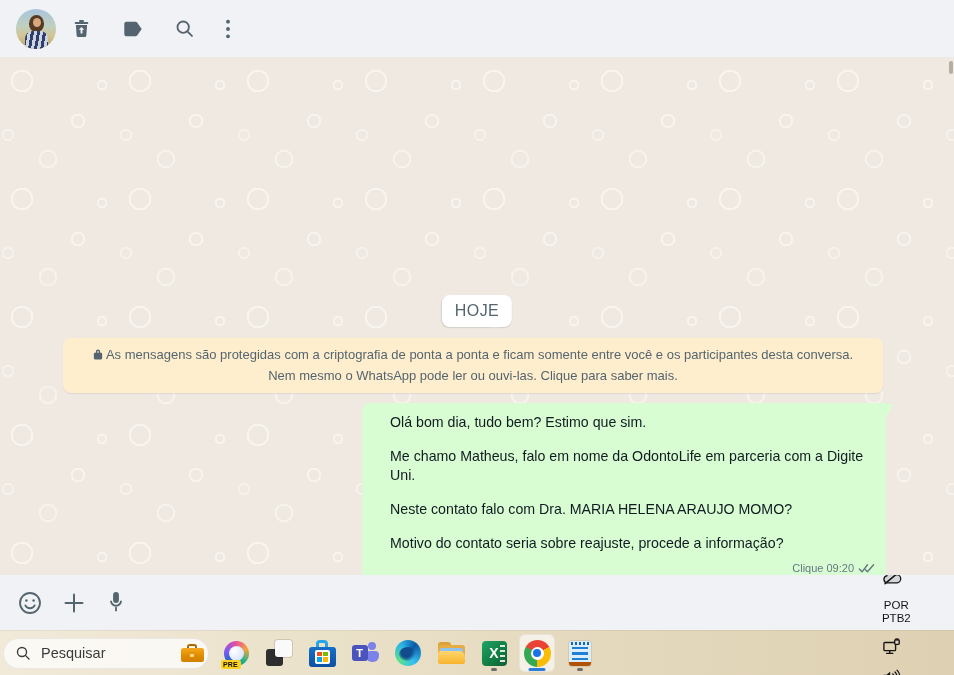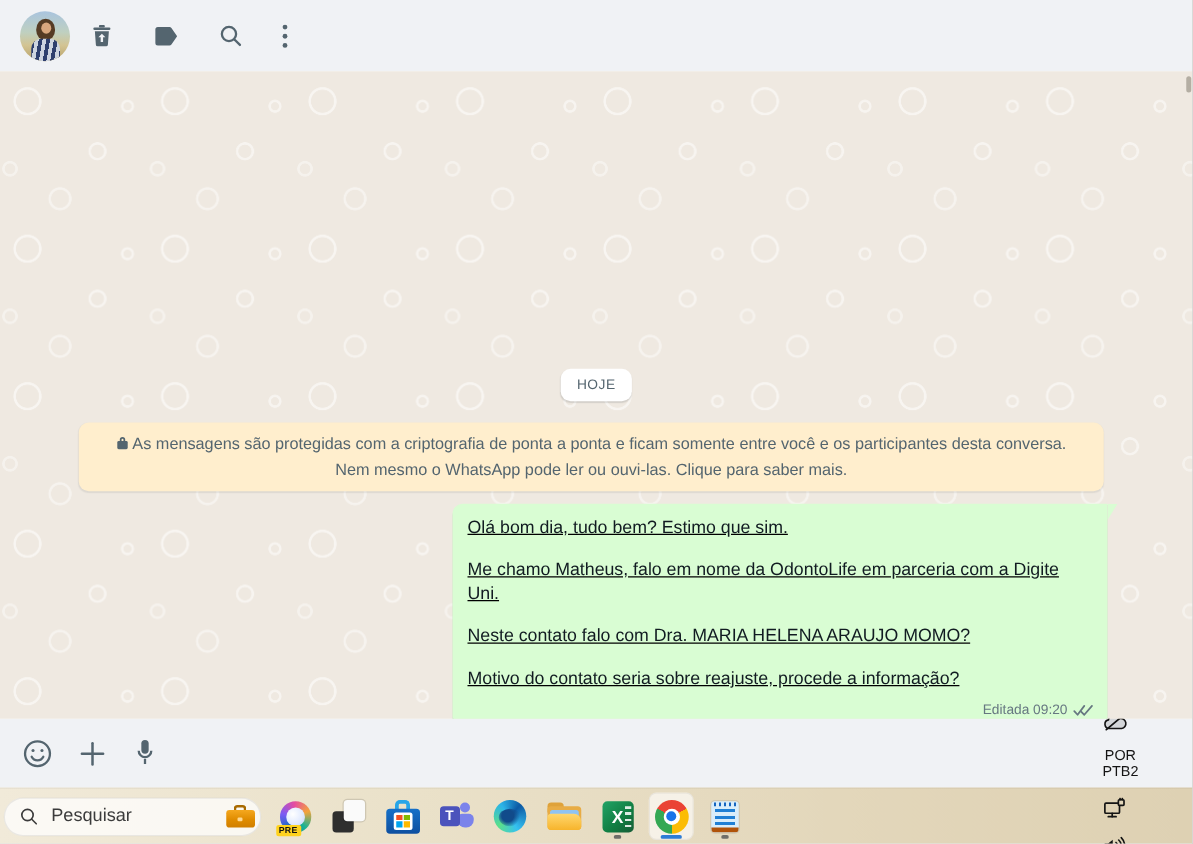--- a/index.html
+++ b/index.html
@@ -24,28 +24,28 @@
     background-image:
       radial-gradient(circle at 22px 24px, rgba(255,255,255,0) 9px, rgba(255,255,255,.55) 9.5px 11px, rgba(255,255,255,0) 11.5px),
       radial-gradient(circle at 78px 64px, rgba(255,255,255,0) 5px, rgba(255,255,255,.5) 5.5px 7px, rgba(255,255,255,0) 7.5px),
       radial-gradient(circle at 48px 102px, rgba(255,255,255,0) 7px, rgba(255,255,255,.45) 7.5px 9px, rgba(255,255,255,0) 9.5px),
       radial-gradient(circle at 102px 28px, rgba(255,255,255,0) 3px, rgba(255,255,255,.5) 3.5px 5px, rgba(255,255,255,0) 5.5px),
       radial-gradient(circle at 8px 78px, rgba(255,255,255,0) 4px, rgba(255,255,255,.4) 4.5px 6px, rgba(255,255,255,0) 6.5px);
     background-size:118px 118px; }
   .scroll-thumb { position:absolute; right:1px; top:4px; width:4px; height:13px; border-radius:2px; background:#b4aea3; cursor:pointer; }
 
   .date-badge { position:absolute; top:238px; left:50%; transform:translateX(-50%); background:#ffffff; color:#54656f;
-    font-size:11px; letter-spacing:.4px; padding:7px 13px; border-radius:8px; box-shadow:0 1px 1px rgba(11,20,26,.12); cursor:default; }
+    font-size:16px; letter-spacing:.4px; padding:7px 13px; border-radius:8px; box-shadow:0 1px 1px rgba(11,20,26,.12); cursor:default; }
 
   .enc-banner { position:absolute; top:281px; left:63px; width:820px; background:#ffeecd; border-radius:8px; padding:7px 26px;
     text-align:center; font-size:13px; line-height:20px; color:#54656f; box-shadow:0 1px 1px rgba(11,20,26,.08); cursor:pointer; }
   .enc-banner .lock { display:inline-block; vertical-align:-1px; margin-right:3px; }
 
   .bubble { position:absolute; top:346px; left:362px; width:524px; background:#d9fdd3; border-radius:8px; border-top-right-radius:0;
-    padding:10px 12px 13px 12px; box-shadow:0 1px .5px rgba(11,20,26,.13);text-decoration:underline; }
+    padding:10px 12px 13px 28px; box-shadow:0 1px .5px rgba(11,20,26,.13); }
   .bubble-tail { position:absolute; top:0; right:-8px; }
   .msg-p { font-size:14.2px; line-height:19px; color:#111b21; margin-bottom:15px; }
   .msg-p:last-of-type { margin-bottom:4px; }
   .msg-meta { position:absolute; right:11px; bottom:7px; display:flex; align-items:center; gap:3px; font-size:11px; color:#667781; }
   .msg-meta .ticks { display:flex; margin-left:1px; }
 
   
   .composer { height:55px; flex:none; background:#f0f2f5; display:flex; align-items:center; padding:0 17px; gap:19px; }
   .cicon { cursor:pointer; display:flex; flex:none; }
   .composer-input { flex:1; height:42px; background:#fff; border:none; border-radius:8px; padding:0 15px; font-size:15px; color:#111b21; outline:none; }
@@ -181,21 +181,21 @@
       <span class="bubble-tail">
         <svg width="8" height="13" viewBox="0 0 8 13">
             <path d="M0 0h8l-8 13V0z" fill="#d9fdd3"></path>
           </svg>
       </span>
       <div class="msg-p">Olá bom dia, tudo bem? Estimo que sim.</div>
       <div class="msg-p">Me chamo Matheus, falo em nome da OdontoLife em parceria com a Digite Uni.</div>
       <div class="msg-p">Neste contato falo com Dra. MARIA HELENA ARAUJO MOMO?</div>
       <div class="msg-p">Motivo do contato seria sobre reajuste, procede a informação?</div>
       <div class="msg-meta">
-        <span>Editada</span>
+        <span>Clique</span>
         <span>09:20</span>
         <span class="ticks">
           <svg width="17" height="11" viewBox="0 0 18 11" fill="none" stroke="#667781" stroke-width="1.5" stroke-linecap="round" stroke-linejoin="round">
             <path d="M1.5 6l2.8 3L10 1.5"></path>
               <path d="M7.5 6.5L10 9l6.5-7.5"></path>
           </svg>
         </span>
       </div>
     </div>
   </div>

